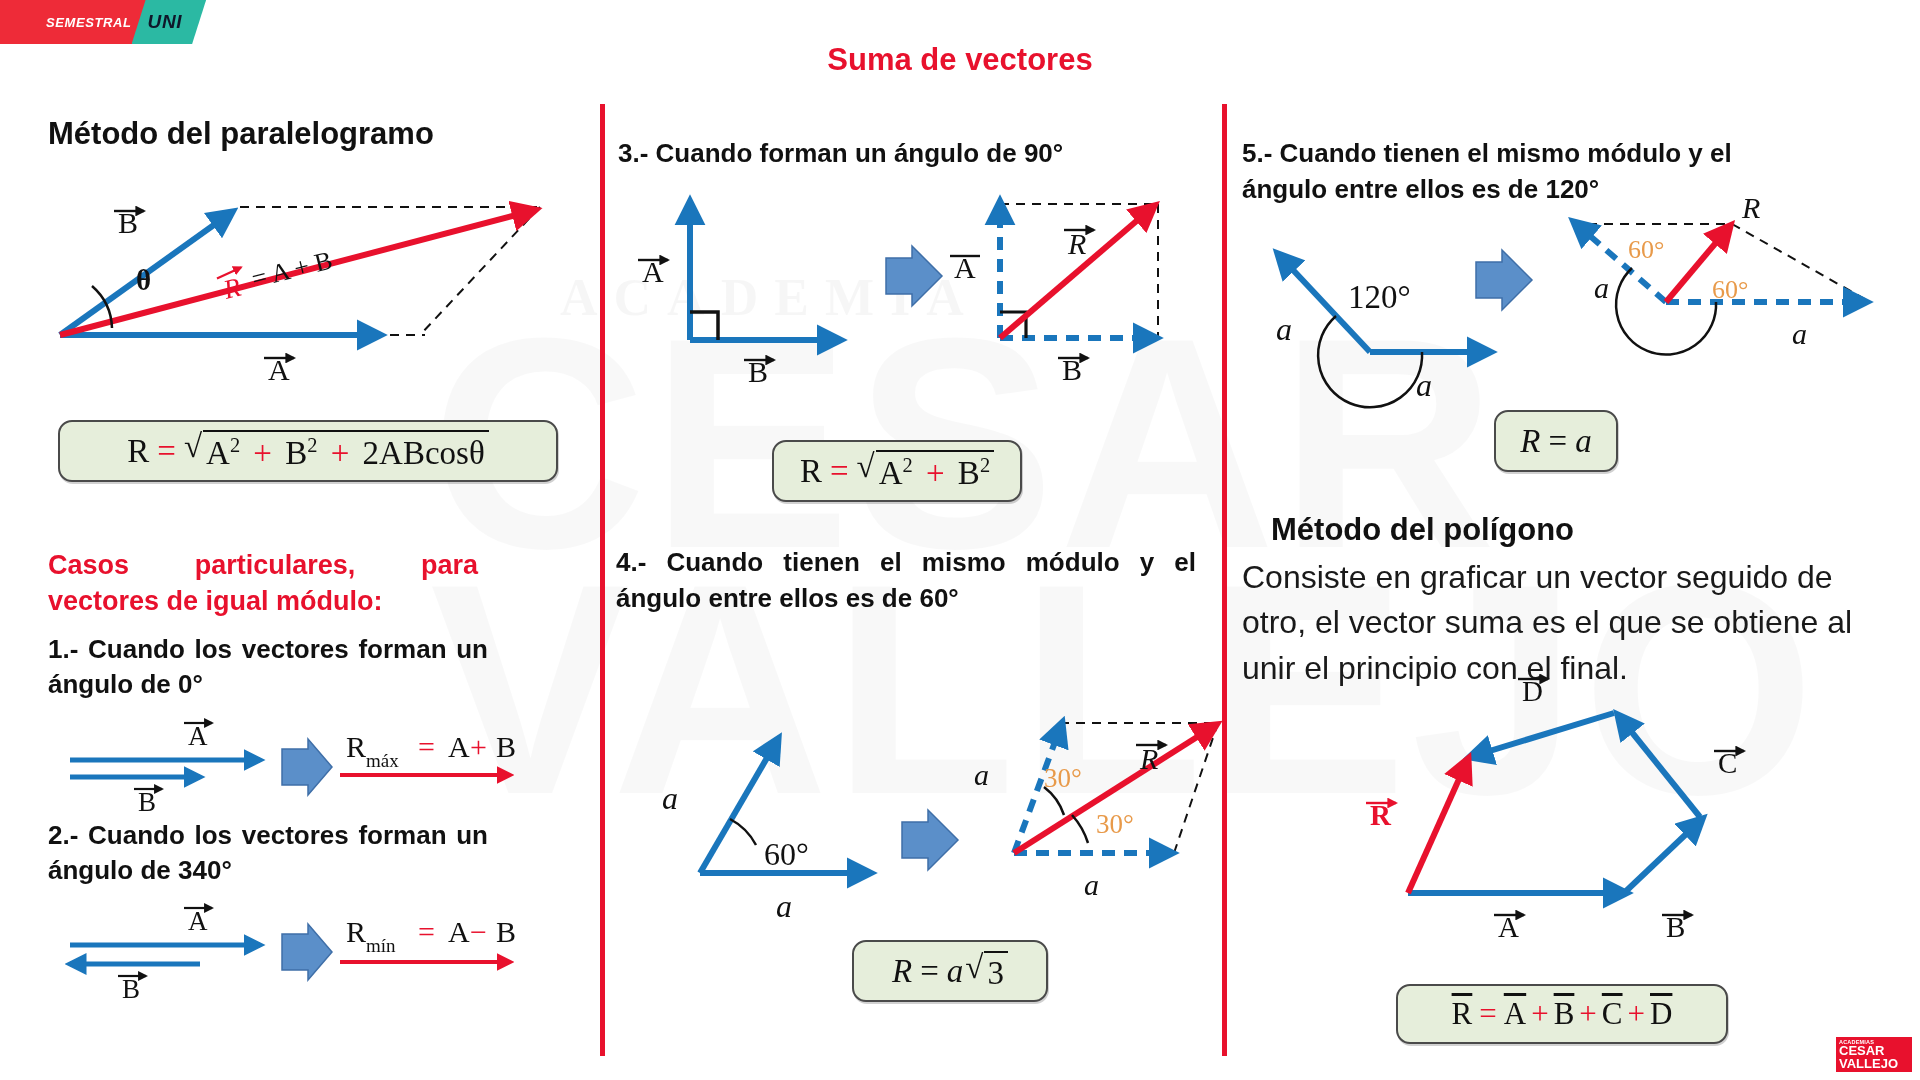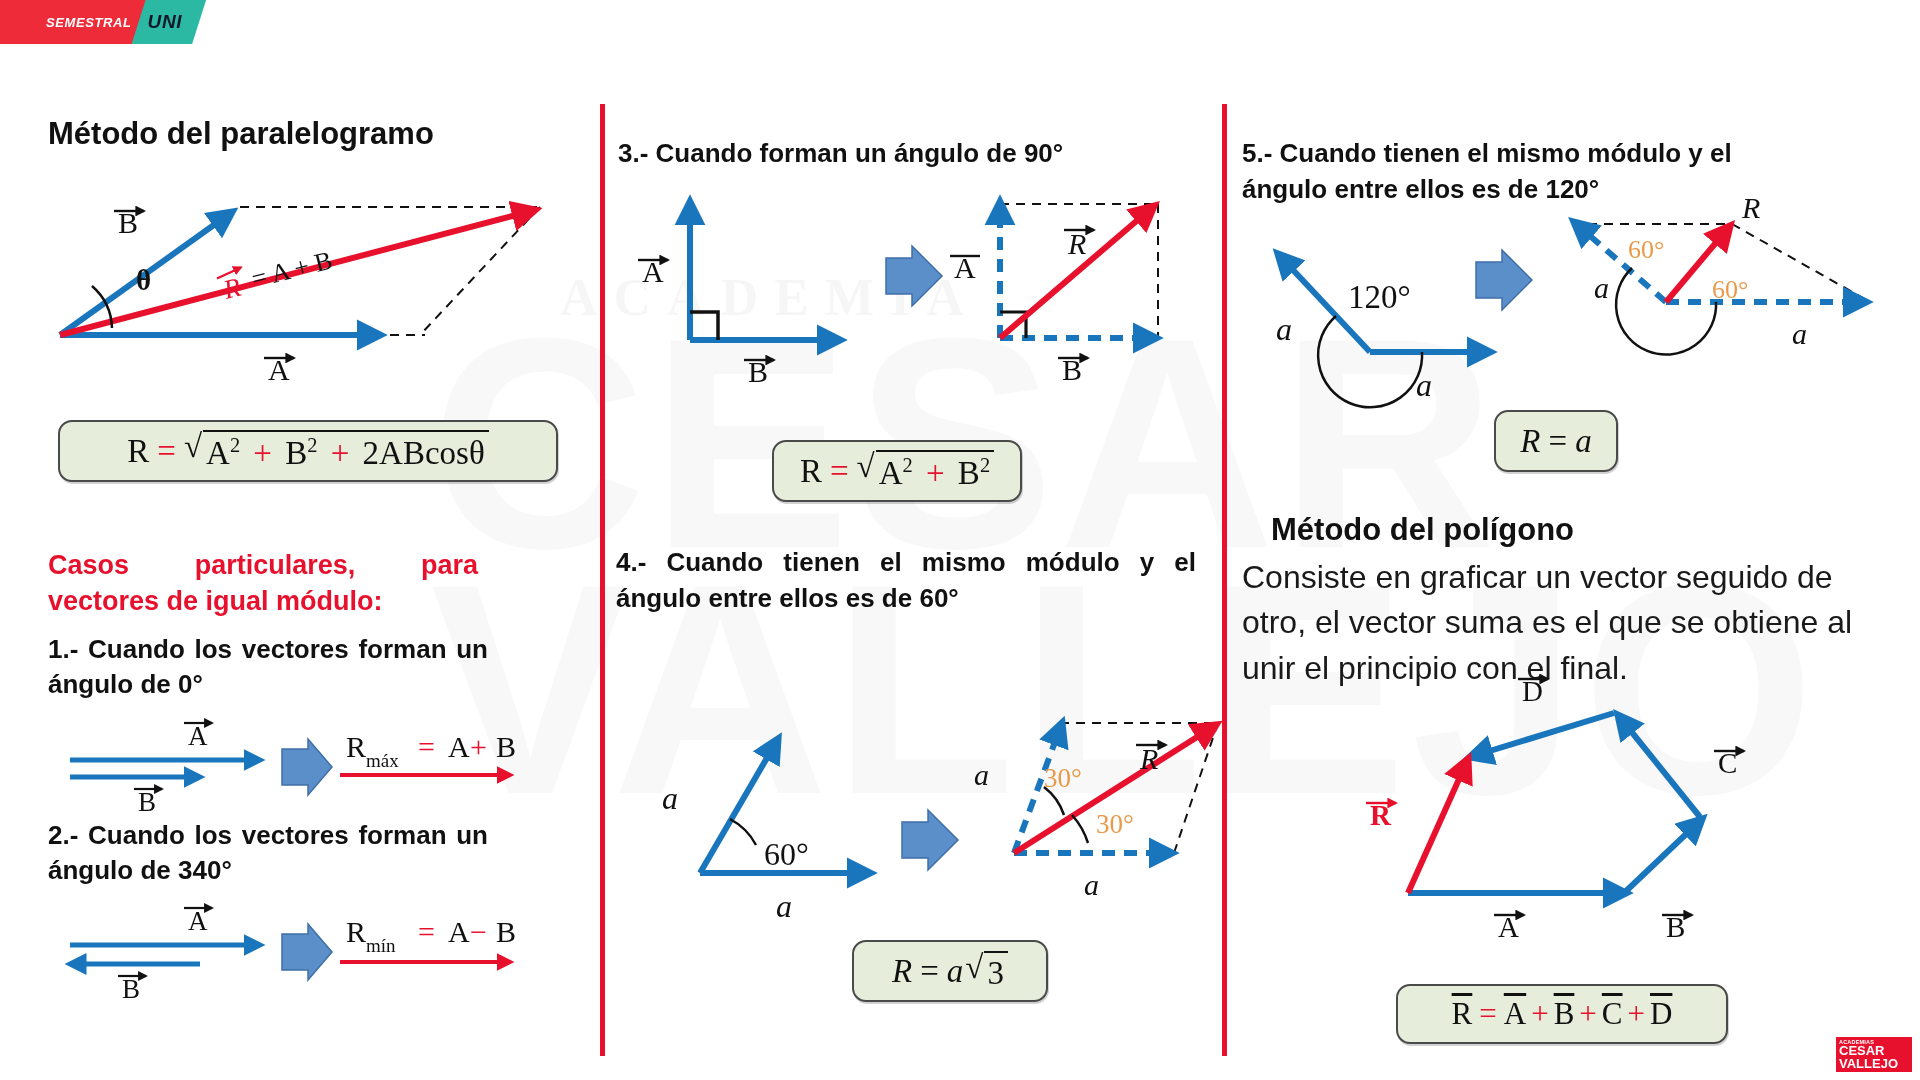--- a/index.html
+++ b/index.html
@@ -119,20 +119,21 @@
       <span>CESAR</span>
       <span>VALLEJO</span>
     </div>
   </div>
 
   <div class="badge">
     <div class="badge-red">SEMESTRAL</div>
     <div class="badge-teal">UNI</div>
   </div>
 
+  <div class="main-title">Suma de vectores</div>
 
   <div class="divider" style="left:600px; top:104px; height:952px;"></div>
   <div class="divider" style="left:1222px; top:104px; height:952px;"></div>
 
   <div class="col h-bold" style="left:48px; top:116px; font-size:31px;">Método del paralelogramo</div>
 
   <svg class="fig" width="520" height="230" style="left:40px; top:185px;">
 
     <path class="dash" d="M 200,22 L 500,22"></path>
     <path class="dash" d="M 500,22 L 380,150"></path>

